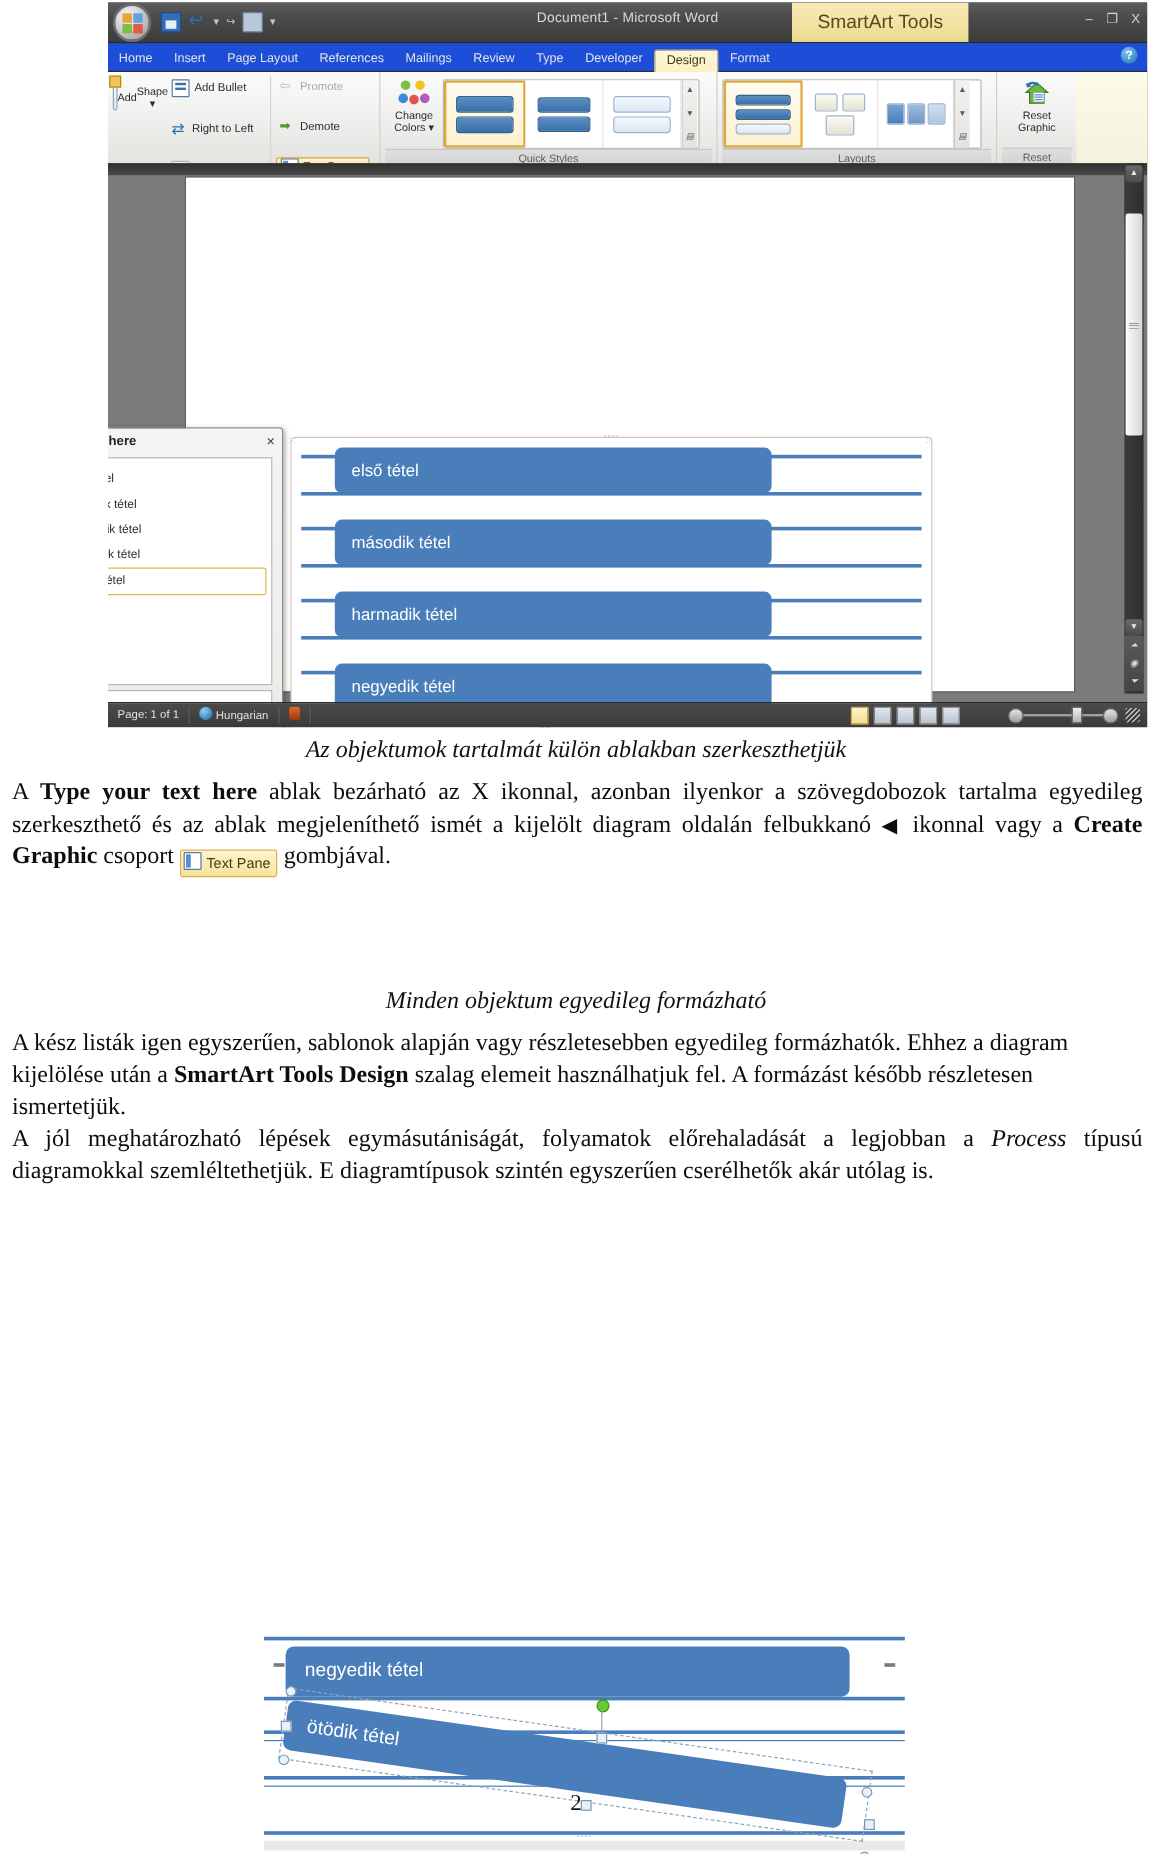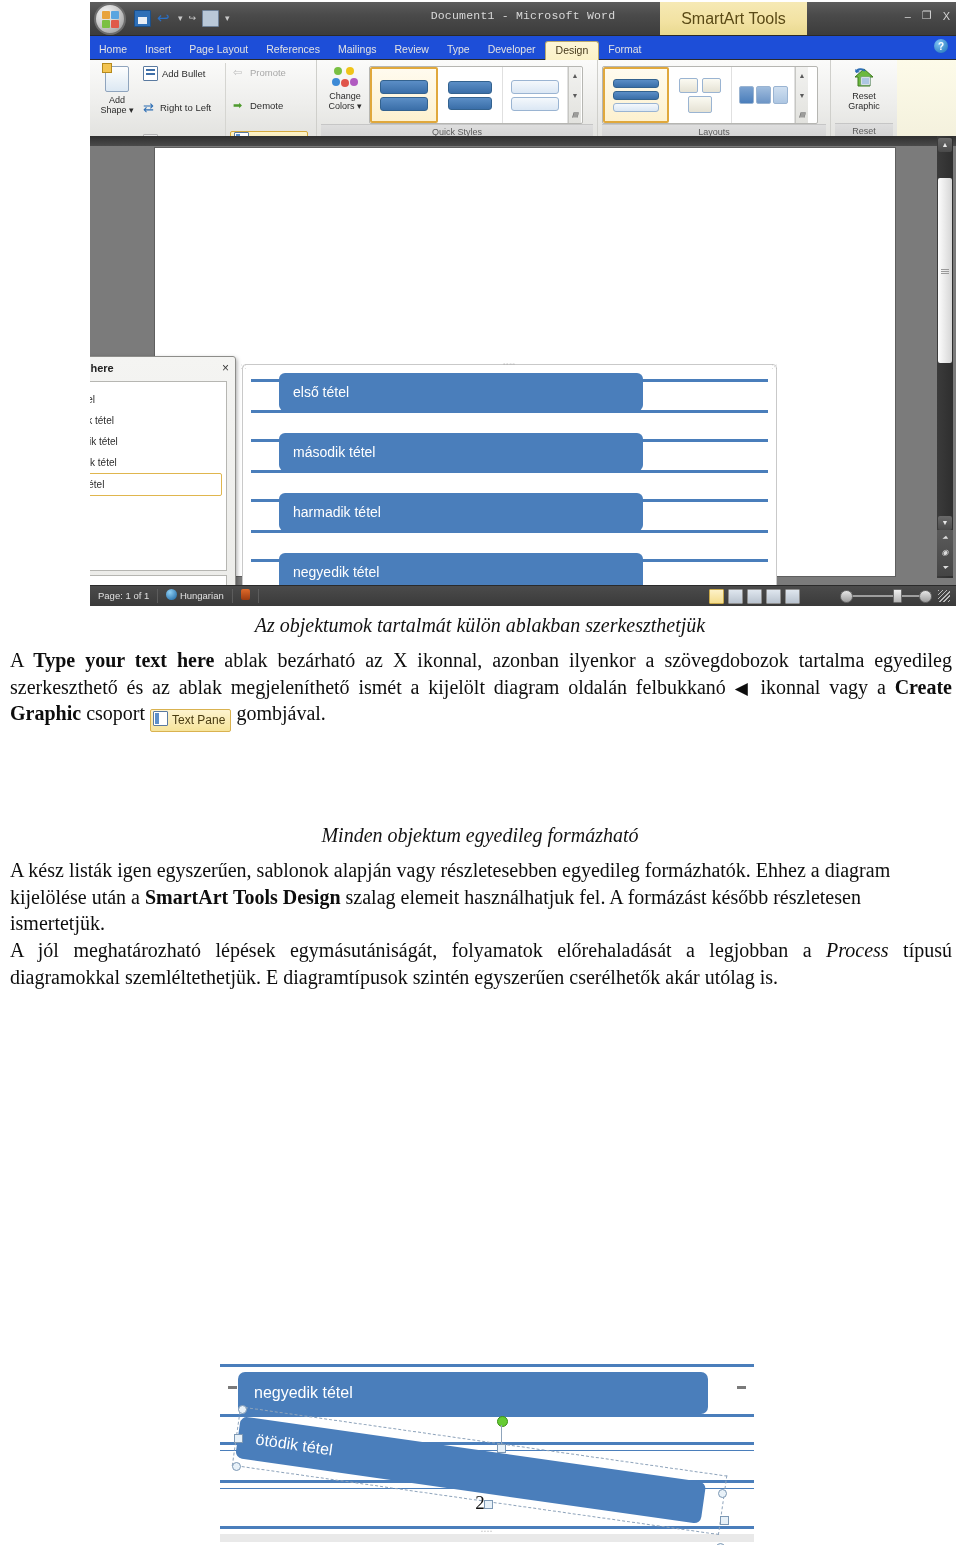--- a/index.html
+++ b/index.html
@@ -37,21 +37,21 @@
   .orb-inner i{display:block;border-radius:1px;}
   .qat{position:absolute;left:44px;top:5px;display:flex;align-items:center;gap:6px;height:22px;}
   .qat .qi{width:15px;height:15px;position:relative;}
   .save-ic{background:#2e6fb7;border:1px solid #1c4f88;border-radius:1px;}
   .save-ic:after{content:"";position:absolute;left:3px;top:6px;width:9px;height:7px;background:#e8eef6;}
   .undo-ic{color:#2a6fc4;font-size:15px;line-height:14px;}
   .print-ic{background:#b9c8d8;border:1px solid #70839a;border-radius:1px;}
   .caret{color:#c8c8c8;font-size:9px;}
   .win-title{
     position:absolute;left:0;right:0;top:7px;text-align:center;
-    color:#d9d9d9;font-size:11.5px;letter-spacing:.2px;font-family:Liberation Mono, monospace;
+    color:#d9d9d9;font-size:11.5px;letter-spacing:.2px;
   }
   .ctx-tab-label{
     position:absolute;left:570px;top:0px;width:147px;height:33px;
     background:linear-gradient(180deg,#f6e9b4 0%,#f2e2a2 60%,#e9d98f 100%);
     color:#5a4a16;font-size:16px;display:flex;align-items:center;justify-content:center;
   }
   .wbtns{position:absolute;right:6px;top:7px;display:flex;gap:11px;color:#d4d4d4;font-size:11px;align-items:center;}
   .wbtns span{cursor:default;}
 
   
@@ -82,21 +82,21 @@
   }
   .rgroup{position:relative;padding:3px 4px 0;display:flex;flex-direction:column;}
   .rgroup + .rgroup{border-left:1px solid #cfcfcb;}
   .rgbody{flex:1;display:flex;align-items:flex-start;}
   .rglabel{
     height:14px;line-height:14px;text-align:center;font-size:9px;color:#5b5b5b;
     background:linear-gradient(180deg,#dedede 0%,#d2d2d2 100%);
     border-top:1px solid #c6c6c6;
   }
   .bigbtn{
-    width:46px;display:flex;flex-direction:column;align-items:center;justify-content:flex-start;
+    width:46px;display:flex;flex-direction:row;align-items:center;justify-content:flex-start;
     font-size:9px;color:#2b2b2b;text-align:center;line-height:10px;padding-top:3px;
   }
   .shape-ic{
     width:22px;height:24px;border:1px solid #8fa4bd;border-radius:2px;
     background:linear-gradient(180deg,#fdfefe,#dce8f3);position:relative;margin-bottom:3px;
   }
   .shape-ic:before{content:"";position:absolute;left:-4px;top:-4px;width:8px;height:8px;background:#f3c451;border:1px solid #b58a1d;}
   .smallbtns{display:flex;flex-direction:column;gap:18px;padding-top:2px;}
   .sbtn{display:flex;align-items:center;gap:4px;font-size:9.5px;color:#2b2b2b;padding:1px 3px;white-space:nowrap;}
   .sbtn.dim{color:#a8a8a8;}

